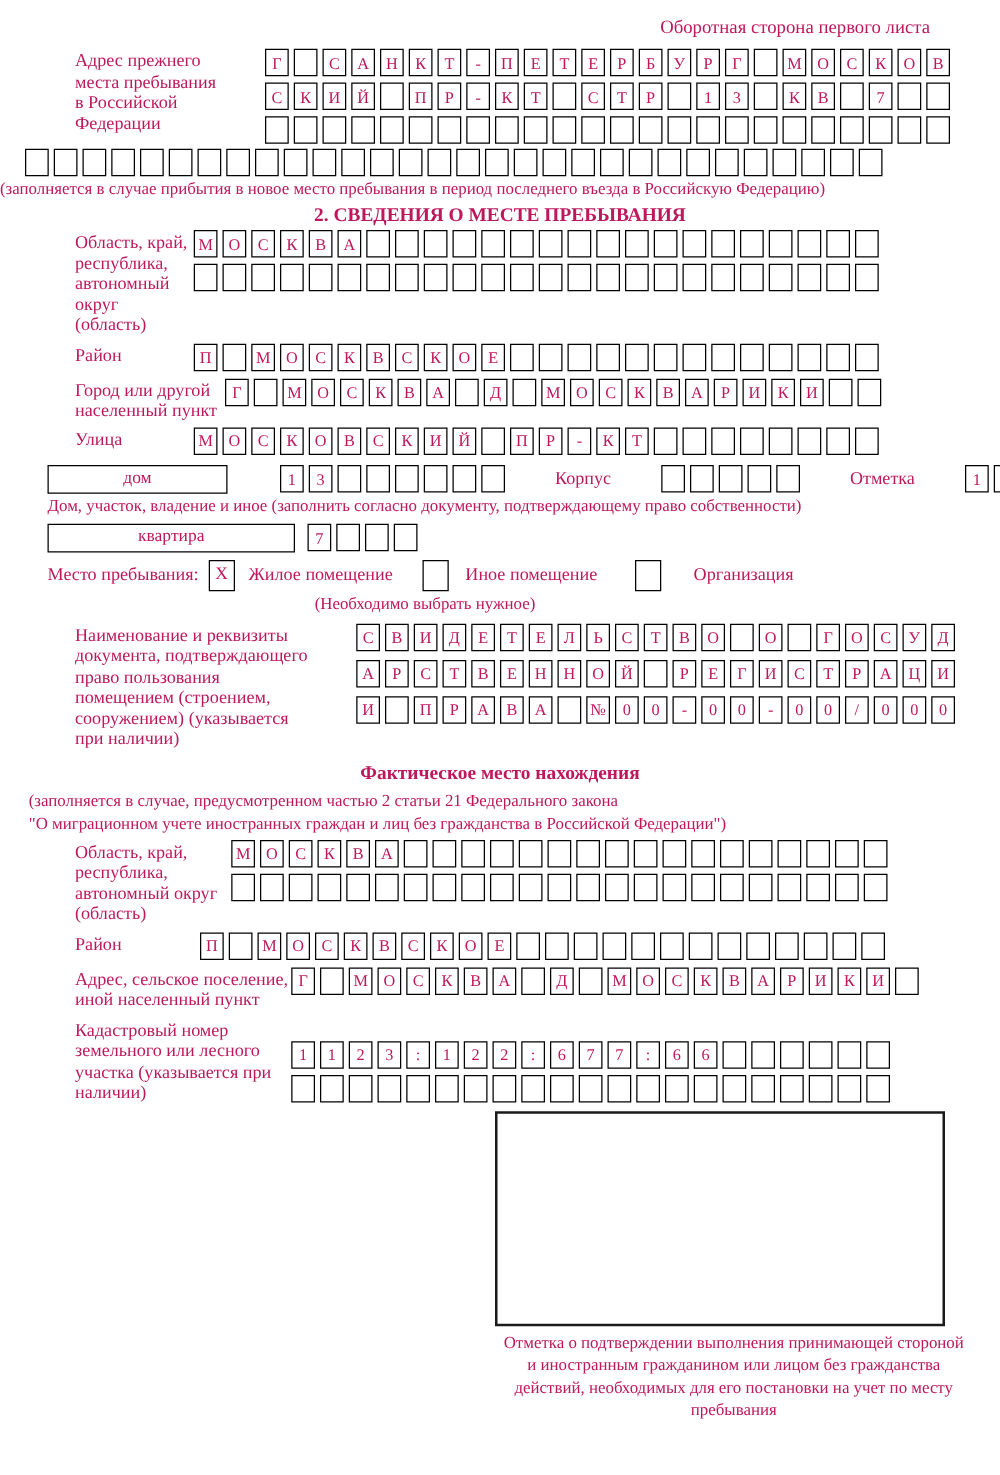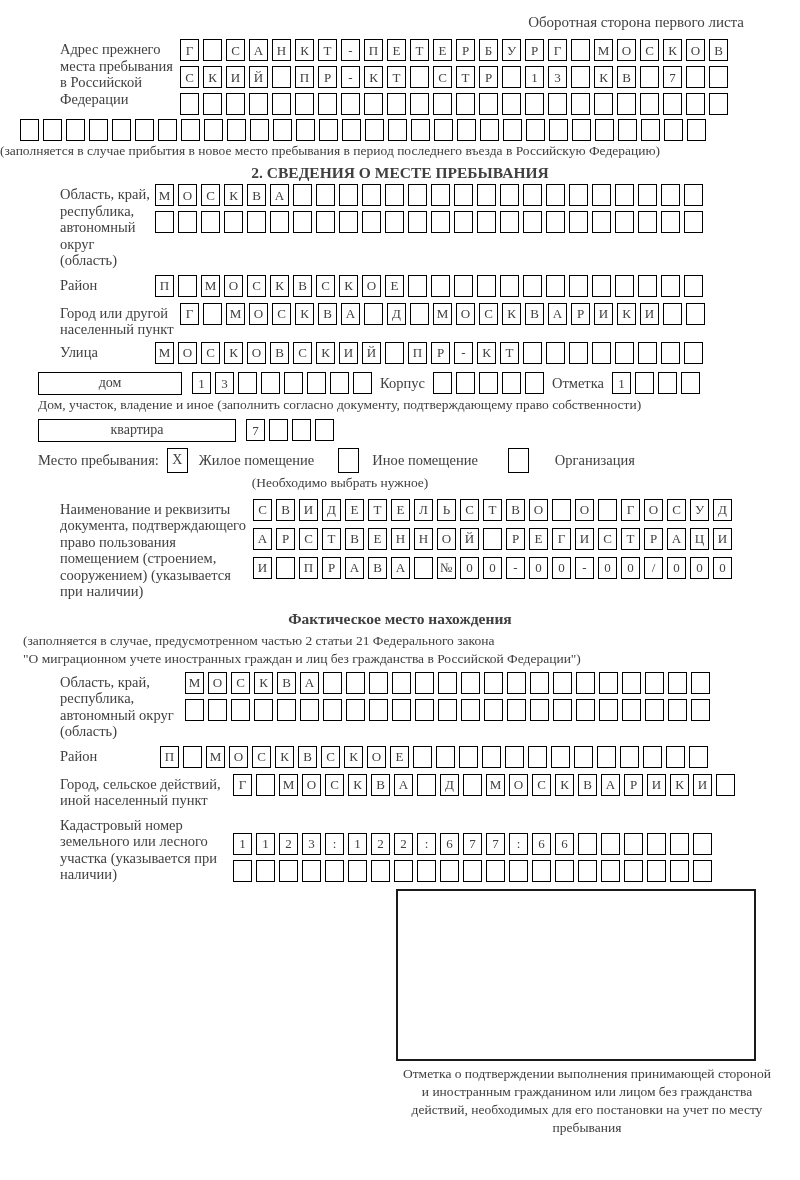--- a/index.html
+++ b/index.html
@@ -1,19 +1,19 @@
 <!DOCTYPE html>
 <html><head>
 <meta charset="utf-8">
 <style>
   html,body{margin:0;padding:0;background:#fff;}
   .page{
     position:relative;
     width:800px;height:1180px;
-    background:#fff;color:#404040;
+    background:#fff;color:#be185d;
     font-family:"Liberation Serif", serif;
     font-size:14.5px;
     overflow:hidden;
   }
   .corner{padding-top:14px;text-align:right;padding-right:56px;font-size:15px;}
   
   .cells{display:flex;gap:4px;}
   .cell{
     flex:none;width:17px;height:20px;
     border:1.5px solid #000;
@@ -41,21 +41,21 @@
   }
   .stampbox{
     position:absolute;left:396px;top:0;width:356px;height:168px;
     border:2px solid #1a1a1a;background:#fff;
   }
   .stampwrap{position:relative;height:244px;margin-top:6px;}
   .stampcap{
     position:absolute;left:388px;top:176px;width:374px;
     text-align:center;font-size:13.5px;line-height:18px;margin-left:12px;
   }
-  .mt2{margin-top:2px;} .mt4{margin-top:4px;} .mt6{margin-top:6px;} .mt8{margin-top:8px;}
+  .mt2{margin-top:2px;} .mt4{margin-top:4px;} .mt6{margin-top:6px;} .mt8{margin-top:8px;gap:32px;}
   .mt10{margin-top:10px;}
   .notes-block{line-height:18px;padding-left:23px;}
 </style>
 </head>
 <body>
 
 <div class="page">
 
   <div class="corner">Оборотная сторона первого листа</div>
 
@@ -535,21 +535,21 @@
         <span class="cell"></span>
         <span class="cell"></span>
         <span class="cell"></span>
         <span class="cell"></span>
         <span class="cell"></span>
         <span class="cell"></span>
       </div>
   </div>
 
   <div class="frow ml60 mt6">
-    <div class="flabel w173">Город, сельское действий, иной населенный пункт</div>
+    <div class="flabel w173">Адрес, сельское поселение, иной населенный пункт</div>
     <div class="cells">
         <span class="cell">Г</span>
         <span class="cell"></span>
         <span class="cell">М</span>
         <span class="cell">О</span>
         <span class="cell">С</span>
         <span class="cell">К</span>
         <span class="cell">В</span>
         <span class="cell">А</span>
         <span class="cell"></span>

